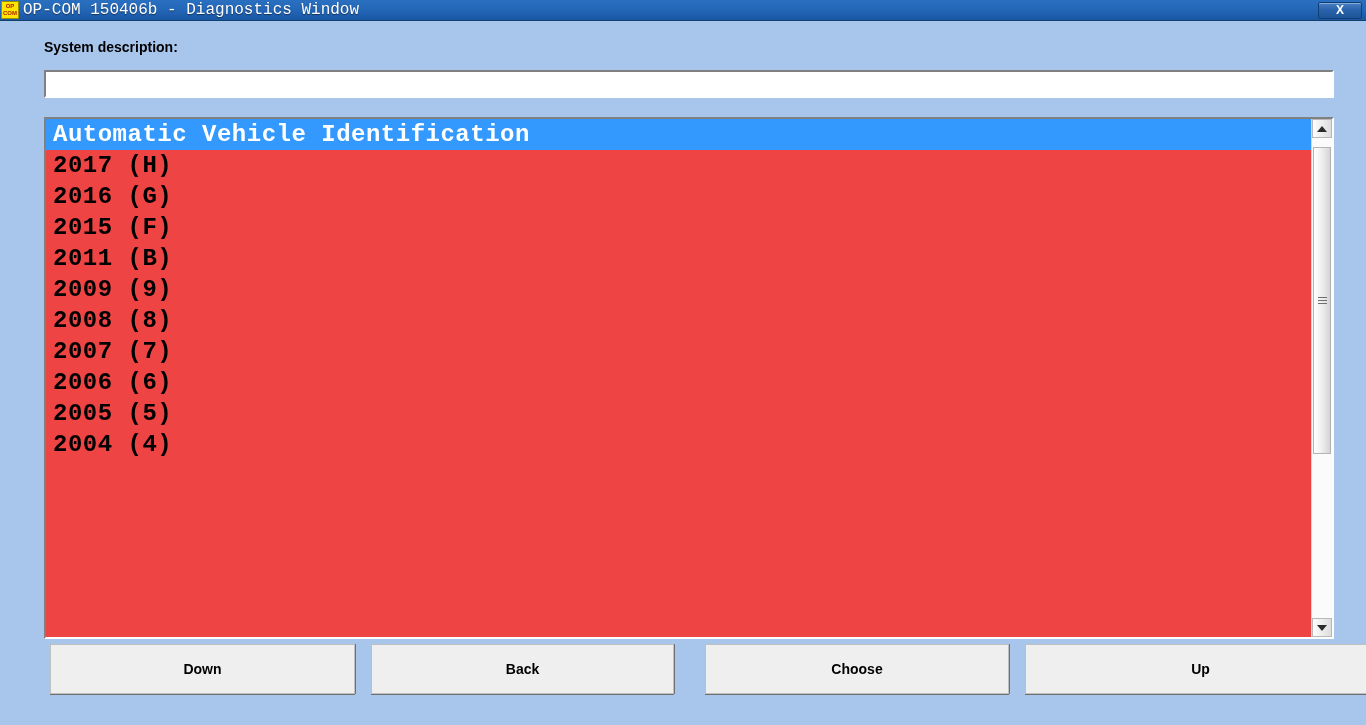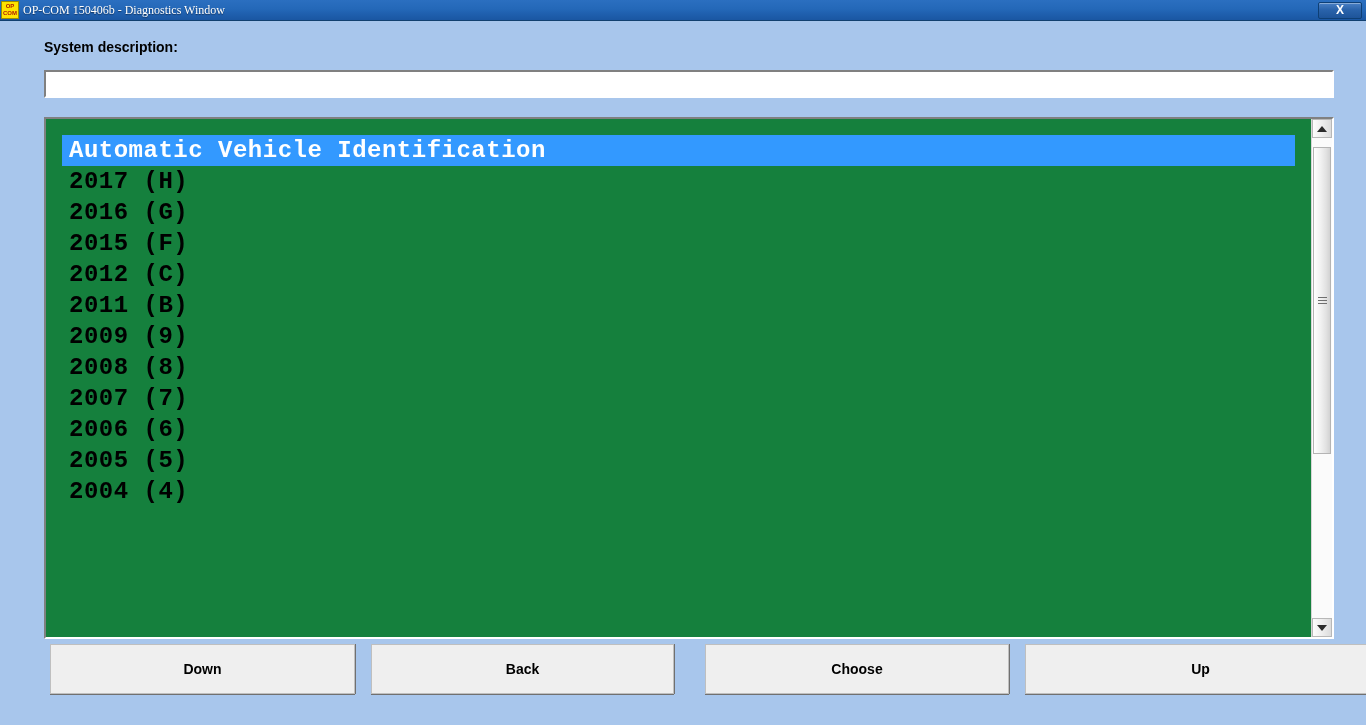--- a/index.html
+++ b/index.html
@@ -43,22 +43,22 @@
   }
   .app-logo span {
     font-family: "Liberation Sans", sans-serif;
     font-size: 6px;
     font-weight: bold;
     color: #b02000;
     letter-spacing: 0px;
   }
   .title-text {
     color: #ffffff;
-    font-size: 12px;
-    font-family: Liberation Serif, serif;
+    font-size: 16px;
+    font-family: Liberation Mono, monospace;
     text-shadow: 0 1px 1px rgba(0,0,0,0.45);
     white-space: nowrap;
   }
   .title-spacer { flex: 1 1 auto; }
   .close-btn {
     width: 44px;
     height: 17px;
     margin-right: 4px;
     background: linear-gradient(to bottom, #4a80c4 0%, #2a63ab 45%, #1d5499 100%);
     border: 1px solid #0e3f75;
@@ -121,22 +121,22 @@
     background: #ffffff;
     border: 2px solid;
     border-color: #808080 #ffffff #ffffff #808080;
     box-sizing: border-box;
     display: flex;
     overflow: hidden;
   }
   .listbox {
     flex: 1 1 auto;
     overflow: hidden;
-    background: #15803d;
-    padding: 16px;
+    background: #ef4444;
+    padding: 0;
     margin: 0;
     list-style: none;
   }
   .list-item {
     height: 31px;
     line-height: 31px;
     font-family: "Liberation Mono", "DejaVu Sans Mono", monospace;
     font-size: 24px;
     font-weight: bold;
     color: #000000;
@@ -262,21 +262,20 @@
   <div class="label-sysdesc">System description:</div>
 
   <input class="sysdesc-input" type="text" value="" style="">
 
   <div class="listbox-wrap">
     <ul class="listbox" id="listbox">
         <li class="list-item selected">Automatic Vehicle Identification</li>
         <li class="list-item">2017 (H)</li>
         <li class="list-item">2016 (G)</li>
         <li class="list-item">2015 (F)</li>
-        <li class="list-item">2012 (C)</li>
         <li class="list-item">2011 (B)</li>
         <li class="list-item">2009 (9)</li>
         <li class="list-item">2008 (8)</li>
         <li class="list-item">2007 (7)</li>
         <li class="list-item">2006 (6)</li>
         <li class="list-item">2005 (5)</li>
         <li class="list-item">2004 (4)</li>
       </ul>
 
     <div class="scrollbar">

